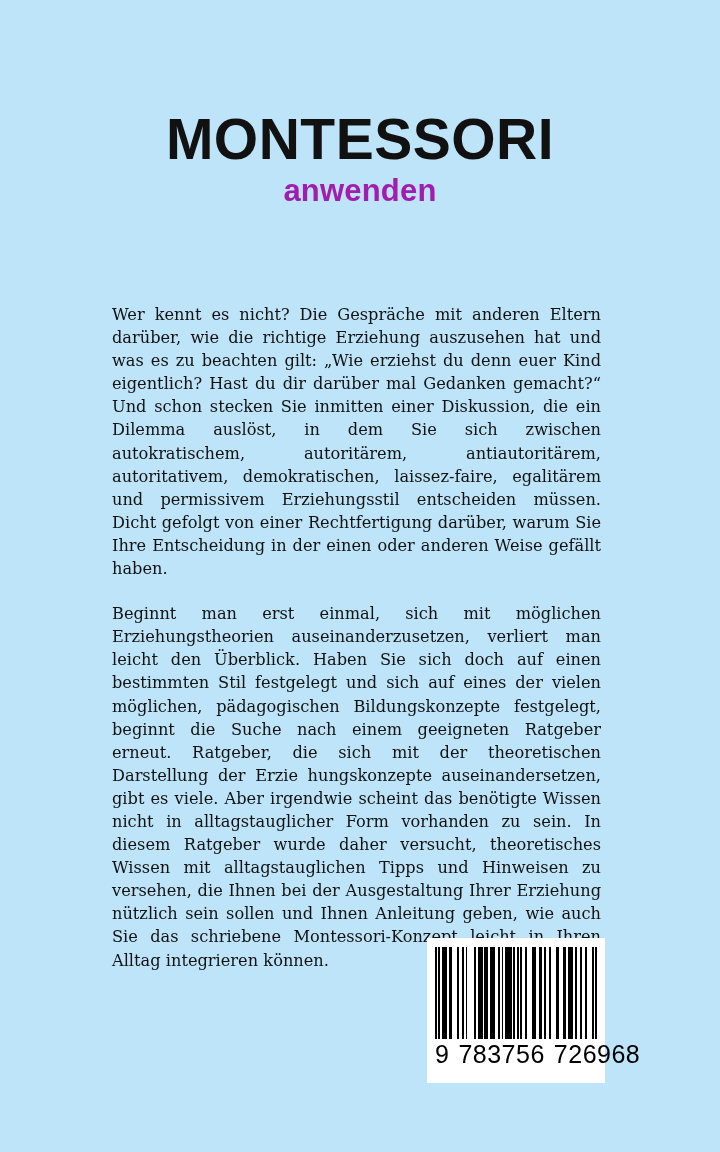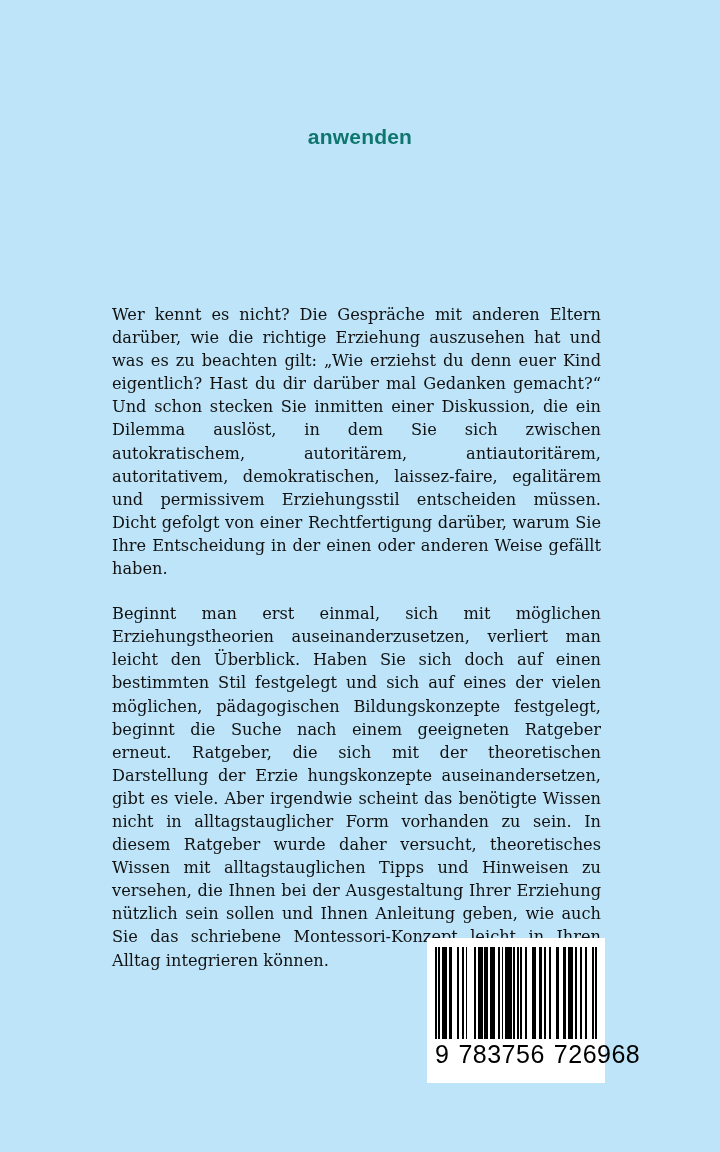--- a/index.html
+++ b/index.html
@@ -40,23 +40,23 @@
     line-height: 54px;
     letter-spacing: 0.5px;
     color: #111111;
     margin: 0;
     white-space: nowrap;
   }
 
   .subtitle {
     font-family: "Liberation Sans", "DejaVu Sans", sans-serif;
     font-weight: 700;
-    font-size: 21px;
+    font-size: 31px;
     line-height: 34px;
-    color: #0f766e;
+    color: #a21caf;
     margin: 8px 0 12px 0;
     letter-spacing: 0.2px;
   }
 
   
   .body-copy {
     position: absolute;
     left: 112px;
     top: 303px;
     width: 489px;
@@ -134,20 +134,21 @@
     margin-right: 9px;
     text-align: right;
   }
 </style>
 </head>
 <body>
 
 <div class="cover">
 
   <div class="title-block">
+    <div class="title-line">MONTESSORI</div>
     <div class="subtitle">anwenden</div>
   </div>
 
   <div class="body-copy">
     <p>Wer kennt es nicht? Die Gespräche mit anderen Eltern darüber, wie die richtige Erziehung auszusehen hat und was es zu beachten gilt: „Wie erziehst du denn euer Kind eigentlich? Hast du dir darüber mal Gedanken gemacht?“ Und schon stecken Sie inmitten einer Diskussion, die ein Dilemma auslöst, in dem Sie sich zwischen autokratischem, autoritärem, antiautoritärem, autoritativem, demokratischen, laissez-faire, egalitärem und permissivem Erziehungsstil entscheiden müssen. Dicht gefolgt von einer Rechtfertigung darüber, warum Sie Ihre Entscheidung in der einen oder anderen Weise gefällt haben.</p>
     <p>Beginnt man erst einmal, sich mit möglichen Erziehungstheorien auseinanderzusetzen, verliert man leicht den Überblick. Haben Sie sich doch auf einen bestimmten Stil festgelegt und sich auf eines der vielen möglichen, pädagogischen Bildungskonzepte festgelegt, beginnt die Suche nach einem geeigneten Ratgeber erneut. Ratgeber, die sich mit der theoretischen Darstellung der Erzie hungskonzepte auseinandersetzen, gibt es viele. Aber irgendwie scheint das benötigte Wissen nicht in alltagstauglicher Form vorhanden zu sein. In diesem Ratgeber wurde daher versucht, theoretisches Wissen mit alltagstauglichen Tipps und Hinweisen zu versehen, die Ihnen bei der Ausgestaltung Ihrer Erziehung nützlich sein sollen und Ihnen Anleitung geben, wie auch Sie das schriebene Montessori-Konzept leicht in Ihren Alltag integrieren können.</p>
   </div>
 
   <div class="barcode-box">
     <div class="barcode-bars" id="barcode-bars">

